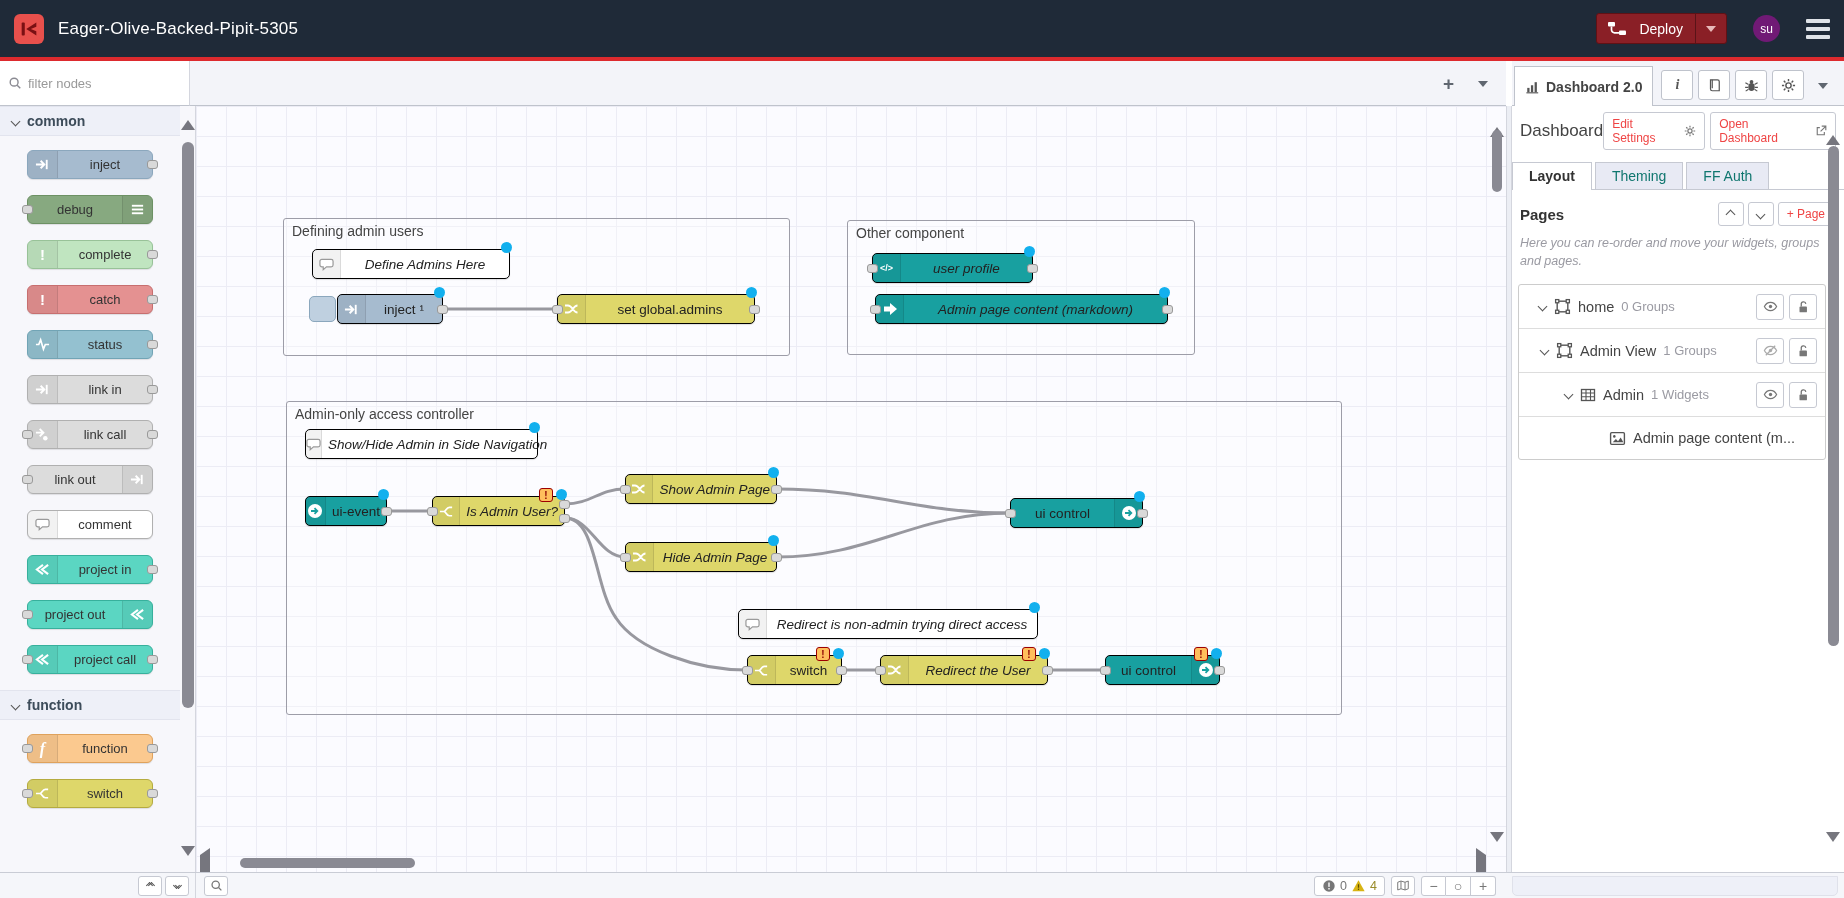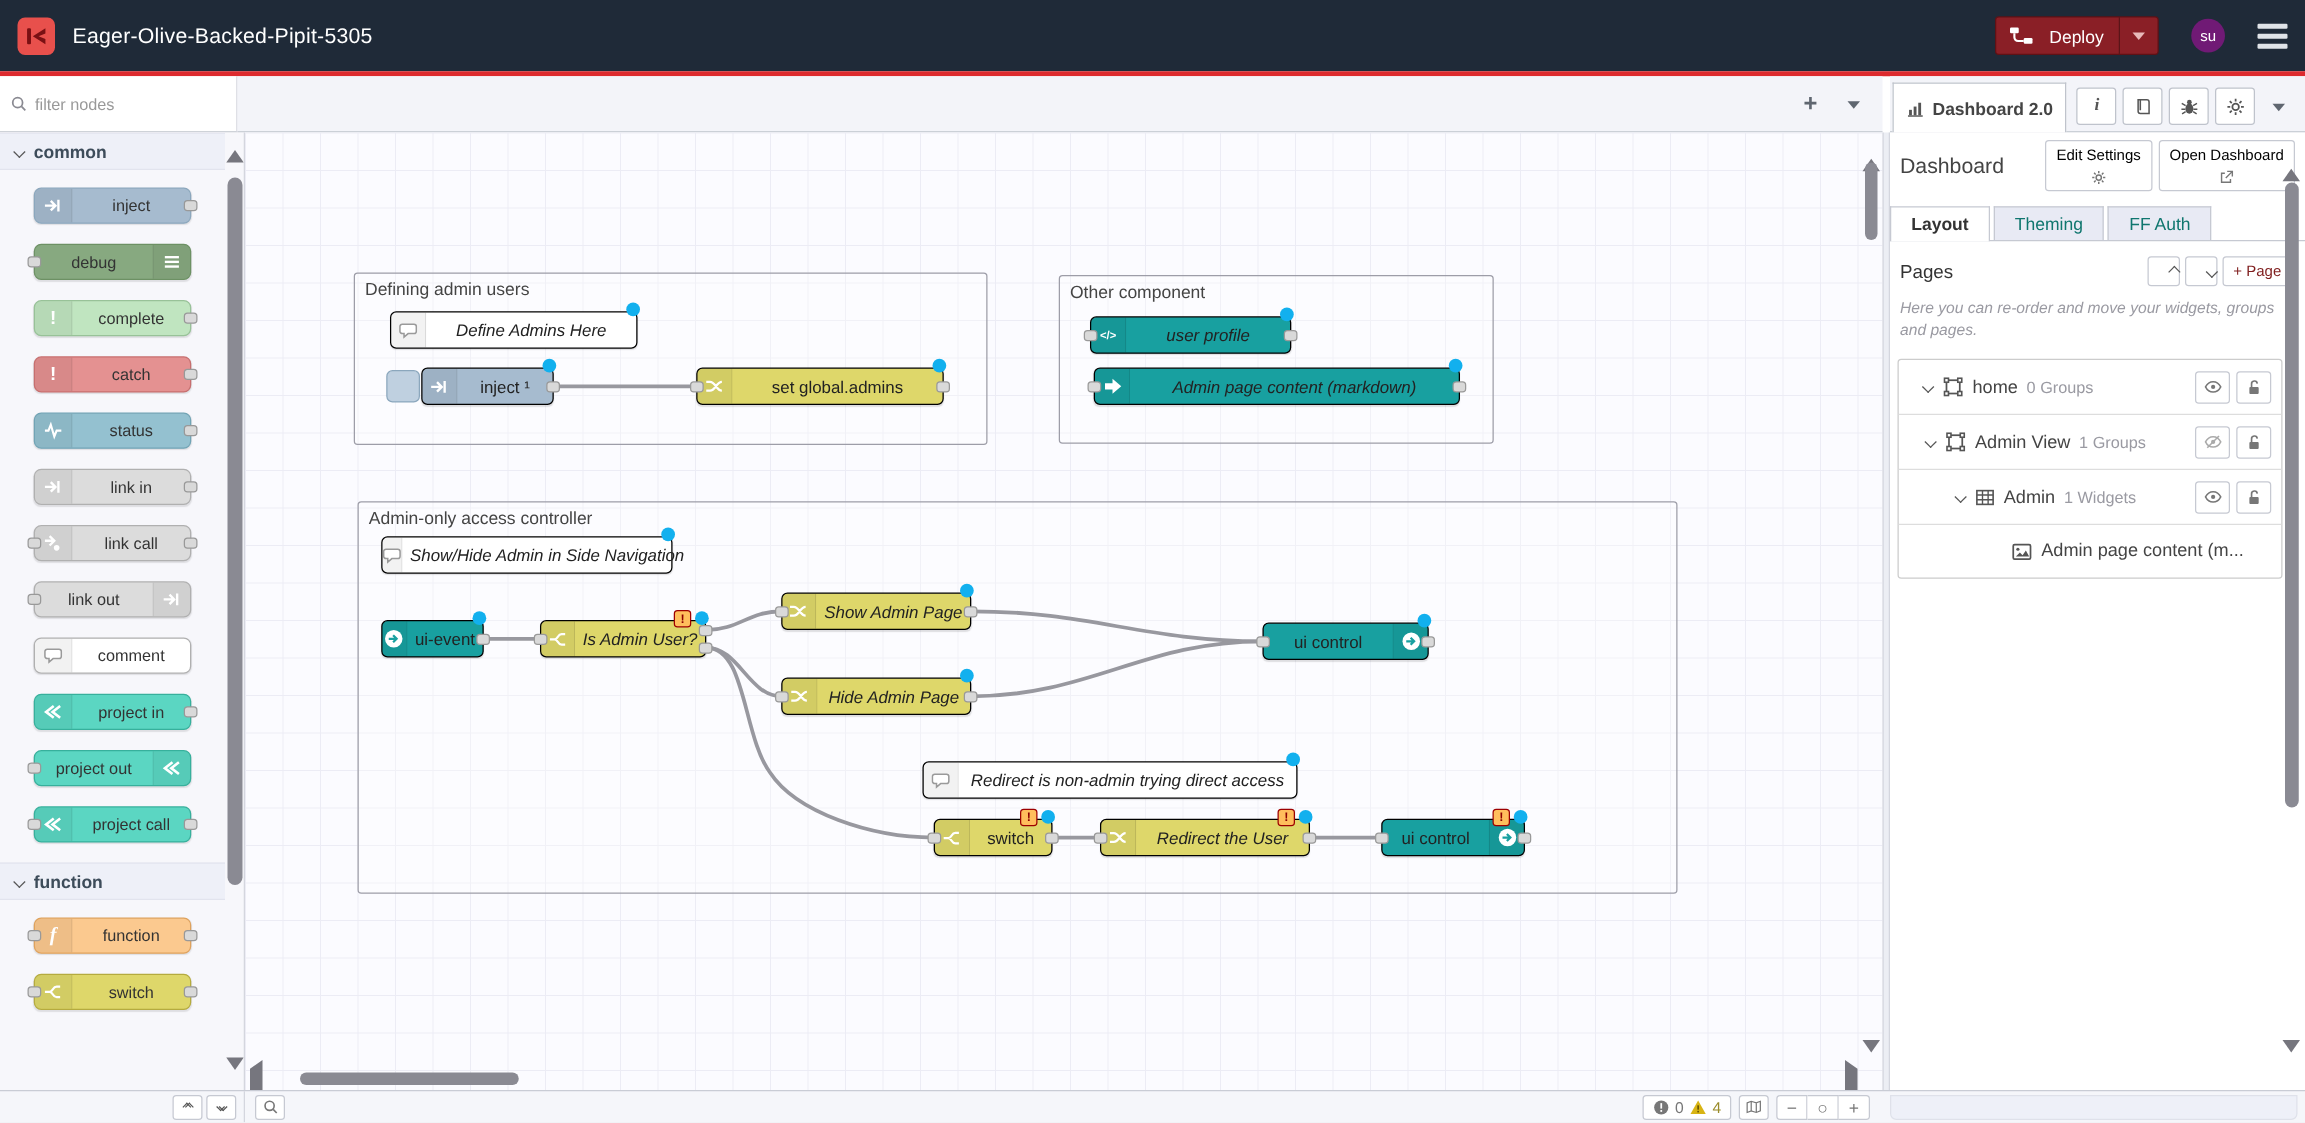--- a/index.html
+++ b/index.html
@@ -95,28 +95,28 @@
   .h-left { position:absolute; left:4px; top:749px; } .h-right { position:absolute; left:1280px; top:749px; }
   .v-up { position:absolute; left:1294px; top:4px; } .v-thumb { position:absolute; left:1296px; top:24px; width:10px; height:62px; background:#8a8a93; border-radius:5px; }
   .v-dn { position:absolute; left:1294px; top:736px; }
 
   
   #divider { position:absolute; left:1506px; top:106px; width:6px; height:766px; background:#eceef4; border-left:1px solid #d4d6de; border-right:1px solid #d4d6de; }
   #sidebar { position:absolute; left:1512px; top:106px; width:332px; height:766px; background:#fff; }
   .sb-row1 { display:flex; align-items:center; padding:6px 8px 6px 8px; }
   .sb-title { font-size:17px; color:#444; }
   .sb-row1 .btns { margin-left:auto; display:flex; gap:5px; }
-  .sbtn { background:#fff; border:1px solid #c6c9d2; border-radius:3px; color:#000000; font-size:12px; padding:4px 8px; display:flex; align-items:center; gap:5px; cursor:pointer;flex-direction:column; }
+  .sbtn { background:#fff; border:1px solid #c6c9d2; border-radius:3px; color:#ef4444; font-size:12px; padding:4px 8px; display:flex; align-items:center; gap:5px; cursor:pointer; }
   .sb-tabs { display:flex; align-items:flex-end; border-bottom:1px solid #c6c9d2; padding:6px 0 0 0; height:34px; }
   .stab { font-size:14px; padding:5px 16px; border:1px solid #c6c9d2; border-bottom:none; background:#e8eaf4; color:#0f766e; margin-right:3px; cursor:pointer; }
   .stab.active { background:#fff; font-weight:bold; color:#333; margin-bottom:-1px; padding-bottom:6px; }
   .pages-hdr { display:flex; align-items:center; padding:12px 10px 4px 8px; }
-  .pages-hdr .ph { font-size:15px; font-weight:normal; color:#333; }
+  .pages-hdr .ph { font-size:15px; font-weight:bold; color:#333; }
   .pages-hdr .pbtns { margin-left:auto; display:flex; gap:4px; }
-  .mini { width:26px; height:24px; background:#fff; border:1px solid #c6c9d2; border-radius:3px; display:flex; align-items:center; justify-content:flex-end; color:#7f1d1d; cursor:pointer; }
+  .mini { width:26px; height:24px; background:#fff; border:1px solid #c6c9d2; border-radius:3px; display:flex; align-items:center; justify-content:center; color:#ef4444; cursor:pointer; }
   .mini.wide { width:auto; padding:0 8px; font-size:12px; }
   .help { font-size:12.5px; font-style:italic; color:#9a9aa2; padding:4px 14px 10px 8px; line-height:1.45; }
   .tree { margin:4px 18px 0 6px; border:1px solid #ccc; border-radius:3px; }
   .trow { display:flex; align-items:center; height:44px; border-bottom:1px solid #ddd; font-size:14.5px; color:#444; }
   .trow:last-child { border-bottom:none; }
   .trow .meta { color:#9a9aa2; font-size:13px; margin-left:7px; }
   .trow .name { margin-left:7px; }
   .trow .rbtns { margin-left:auto; display:flex; gap:5px; padding-right:8px; }
   .rbtn { width:28px; height:26px; background:#fff; border:1px solid #c6c9d2; border-radius:3px; display:flex; align-items:center; justify-content:center; cursor:pointer; }
   .chev { display:inline-block; width:7px; height:7px; border-left:1.7px solid #555; border-bottom:1.7px solid #555; transform:rotate(-45deg); }

